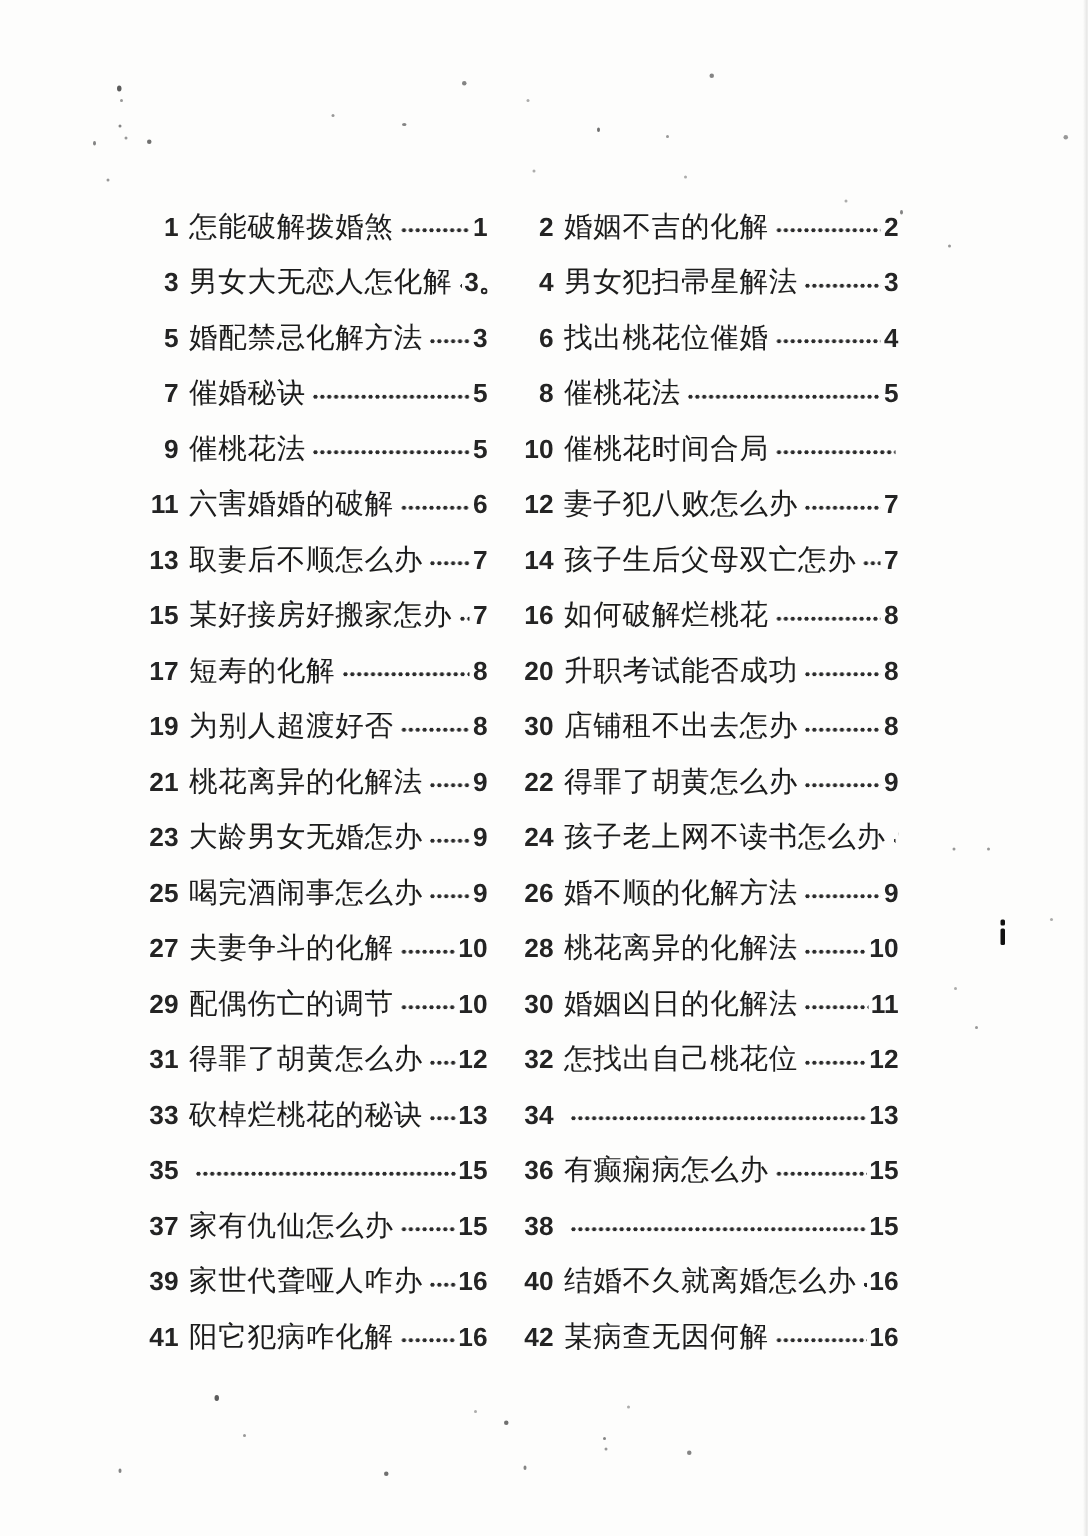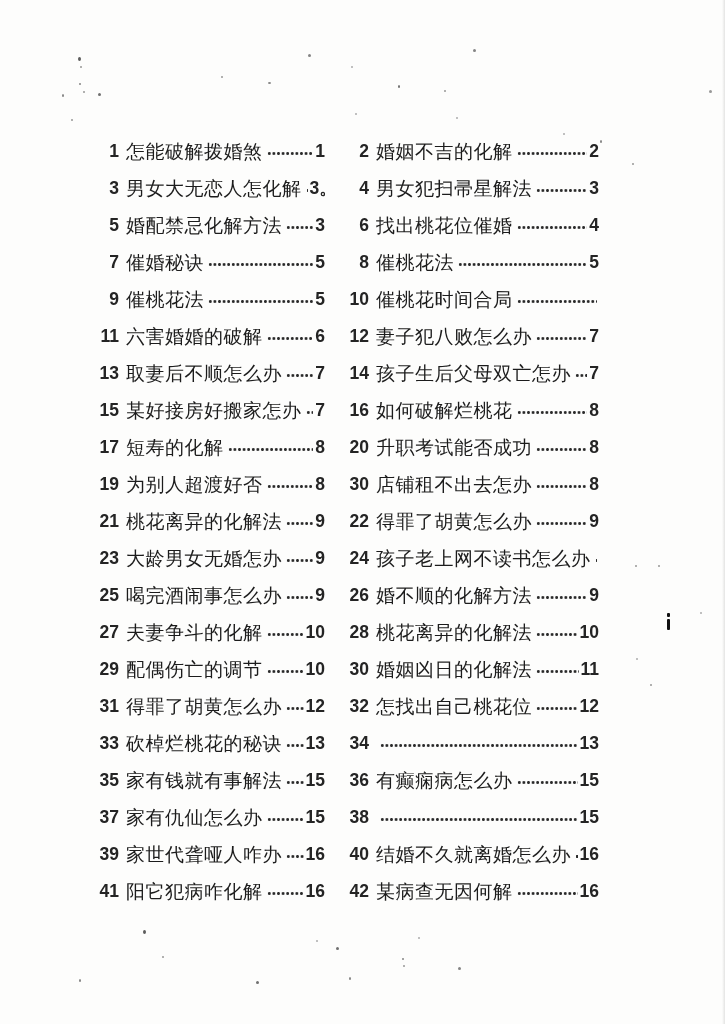--- a/index.html
+++ b/index.html
@@ -336,21 +336,20 @@
   </div>
 
   <div class="entry">
     <span class="num">34</span>
     <span class="leader"></span>
     <span class="pg">13</span>
   </div>
 
   <div class="entry">
     <span class="num">35</span>
-    <span class="title">家有钱就有事解法</span>
     <span class="leader"></span>
     <span class="pg">15</span>
   </div>
 
   <div class="entry">
     <span class="num">36</span>
     <span class="title">有癫痫病怎么办</span>
     <span class="leader"></span>
     <span class="pg">15</span>
   </div>

